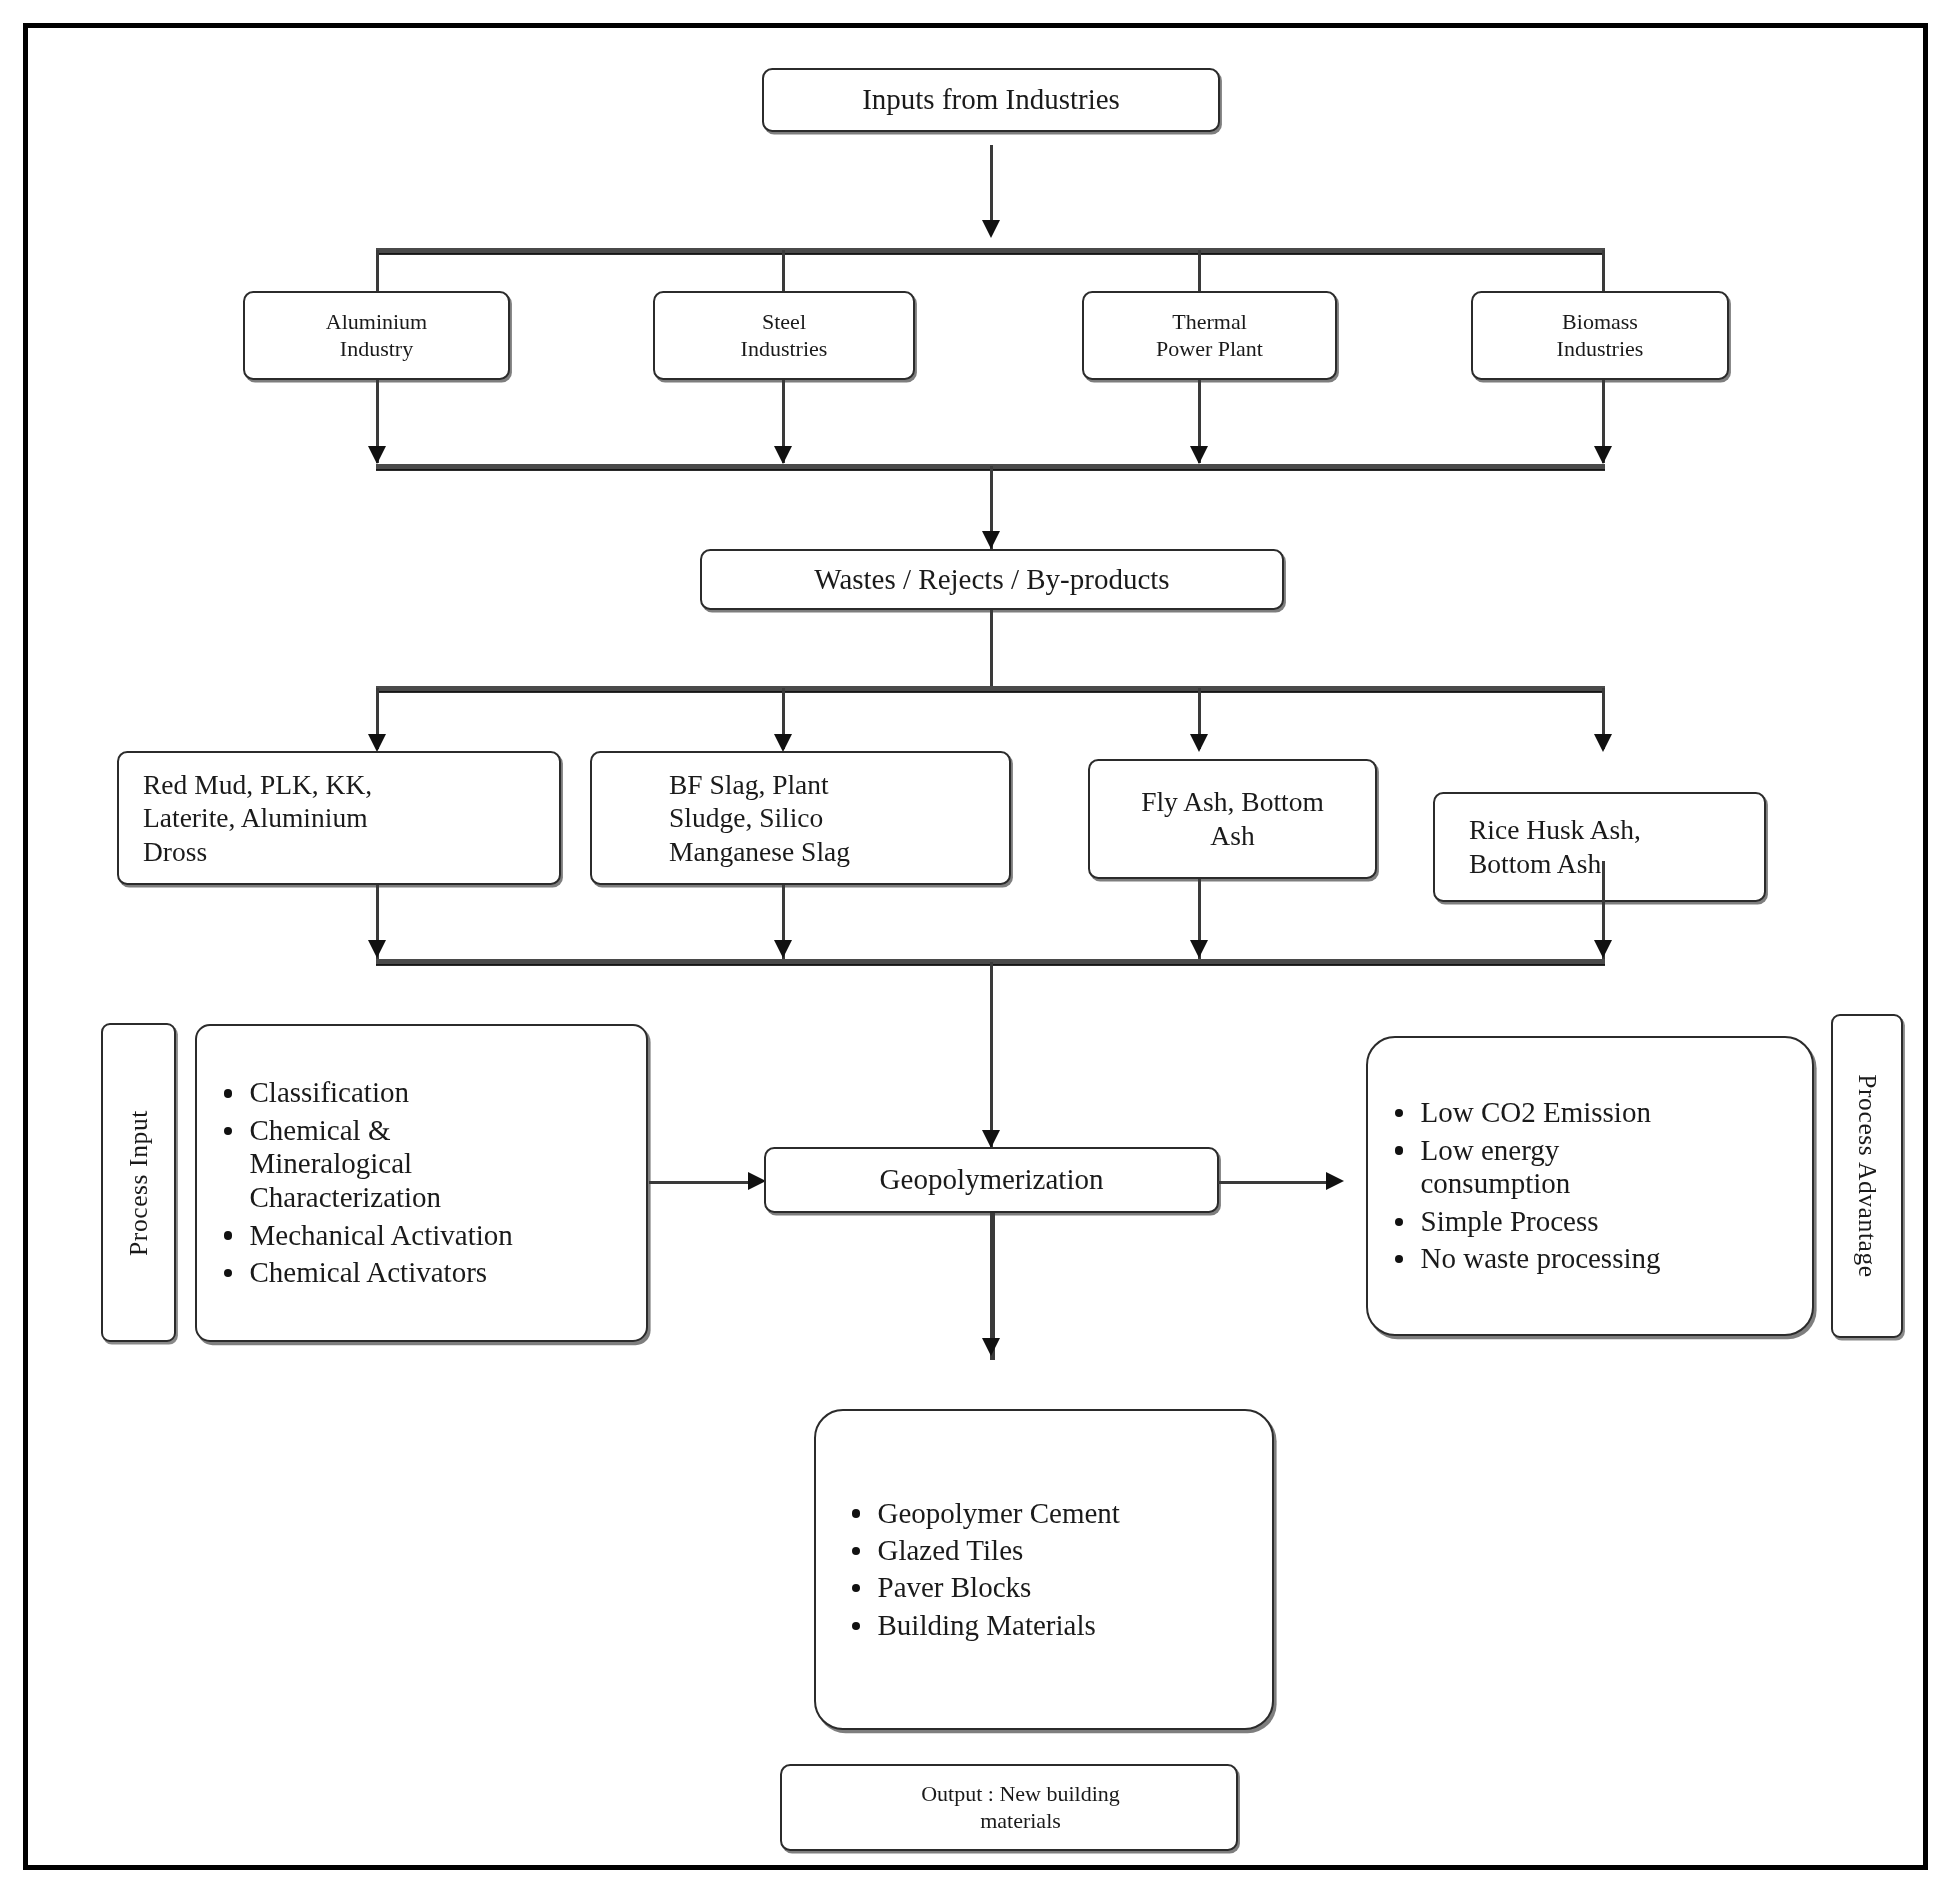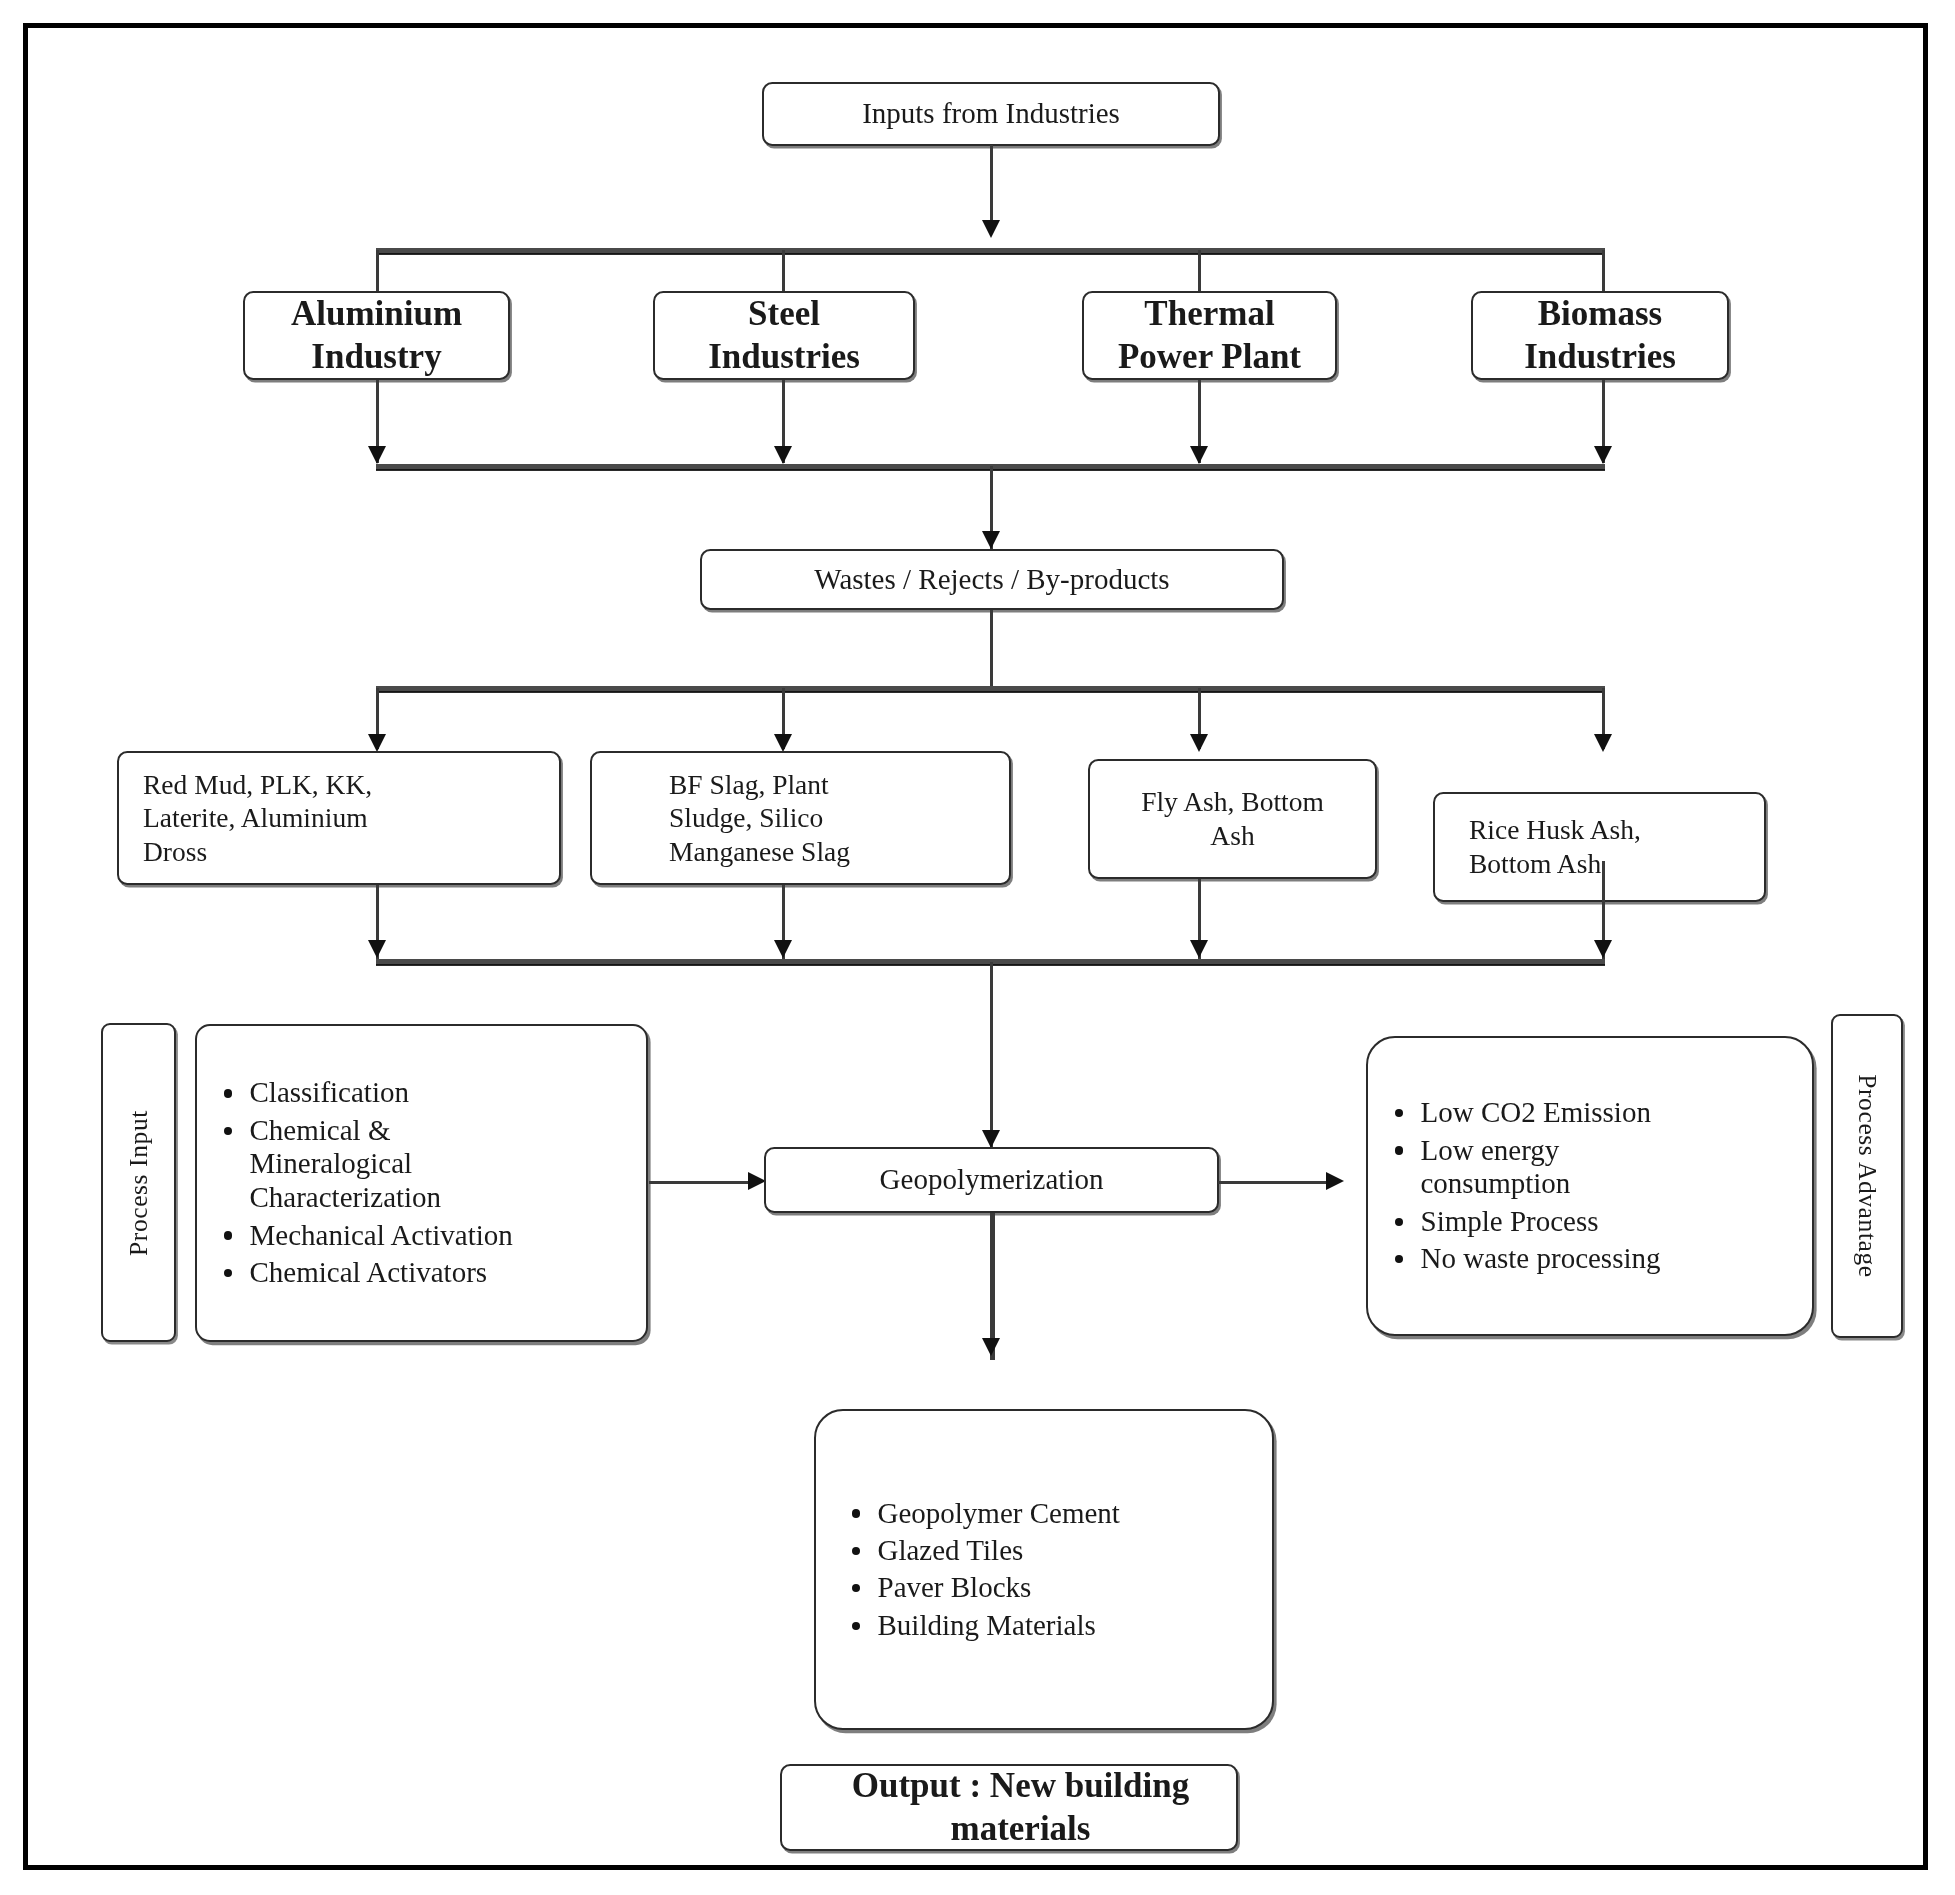--- a/index.html
+++ b/index.html
@@ -31,21 +31,21 @@
     align-items:center;
     justify-content:center;
     padding:3.8px 9px;
     line-height:1.22;
   }
   .node .txt{display:block;width:100%;}
   .center .txt{text-align:center;}
   .left   .txt{text-align:left;}
 
   .fs-lg{font-size:29px;}
-  .fs-md{font-size:35px;font-weight:bold;}
+  .fs-md{font-size:22px;}
   .fs-sm{font-size:27.5px;}
 
   
   .vplate{
     position:absolute;
     box-sizing:border-box;
     background:#ffffff;
     border:2.6px solid #2b2b2b;
     border-radius:9px;
     box-shadow: 1.9px 2.6px 0 0 rgba(20,20,20,0.5);
@@ -113,21 +113,21 @@
     border-bottom:9.6px solid transparent;
     border-left:18px solid #111111;
   }
 </style>
 </head>
 <body>
 
 <div id="frame">
   <div id="canvas">
 
-    <div class="node center fs-lg" style="left:734px; top:54px; width:458px; height:64px;">
+    <div class="node center fs-lg" style="left:734px; top:40px; width:458px; height:64px;">
       <span class="txt">Inputs from Industries</span>
     </div>
 
     <div class="vline" style="left:962px; top:117px; height:86px;"></div>
     <div class="arrowdown" style="left:954px; top:192px;"></div>
 
     <div class="bus" style="left:348px; top:220px; width:1229px;"></div>
 
     <div class="vline" style="left:348px; top:222px; height:66px;"></div>
     <div class="arrowdown" style="left:340px; top:271px;"></div>

